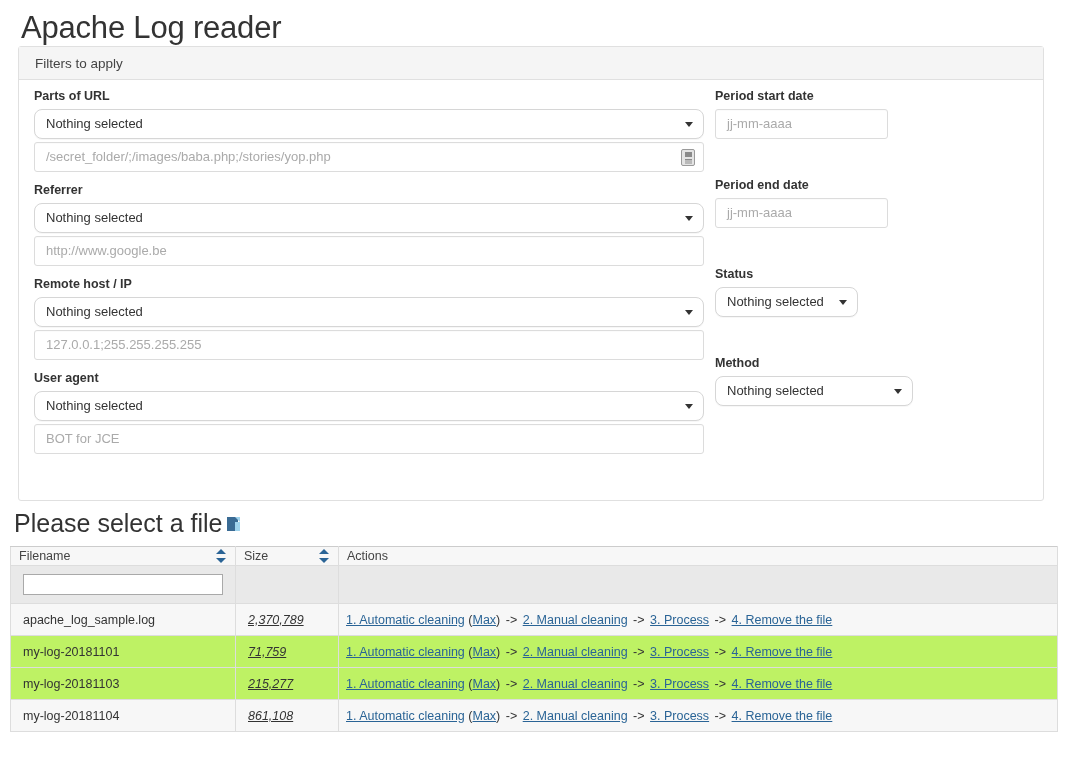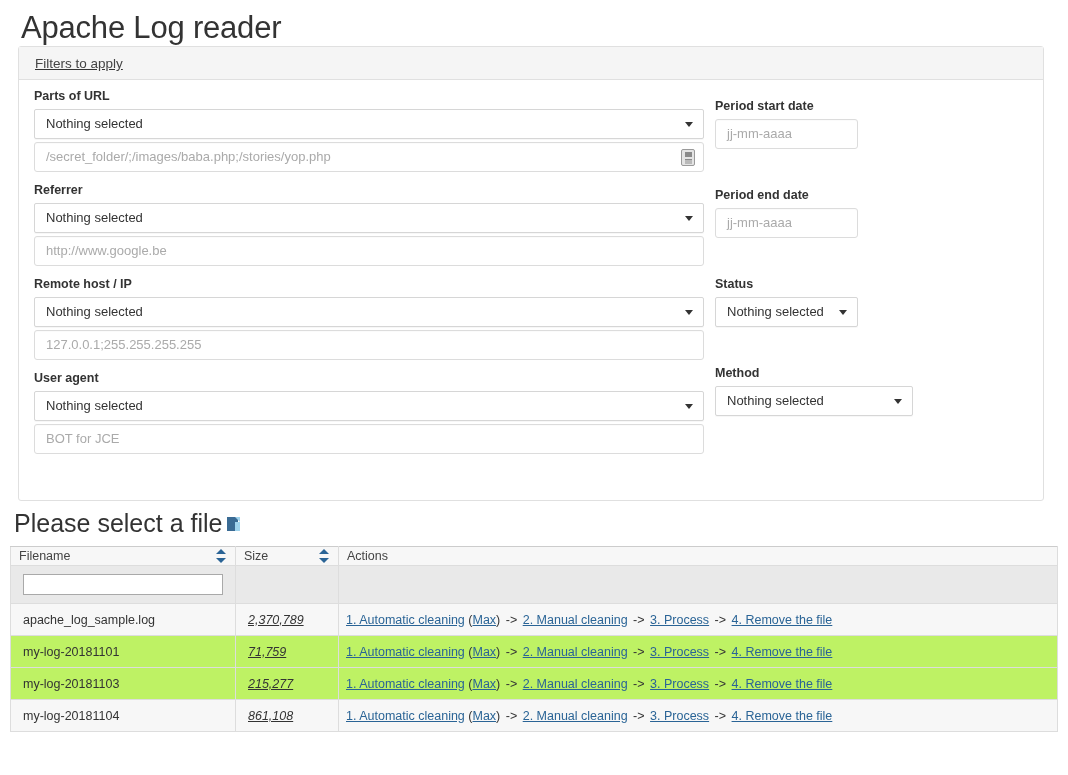--- a/index.html
+++ b/index.html
@@ -41,21 +41,20 @@
     border-radius: 3px;
     background: #ffffff;
     box-sizing: border-box;
   }
   .panel-heading {
     height: 33px;
     background: #f5f5f5;
     border-bottom: 1px solid #e0e0e0;
     box-sizing: border-box;
     padding: 7px 0 12px 16px;
-    text-decoration: underline;
   }
   .panel-heading-title {
     font-size: 13.5px;
     color: #444444;
     font-weight: normal;
   }
   .panel-body {
     position: relative;
     height: 420px;
   }
@@ -64,39 +63,38 @@
     position: absolute;
     left: 15px;
     top: 8px;
     width: 670px;
   }
   .col-right {
     position: absolute;
     left: 696px;
     top: 8px;
     width: 310px;
-    margin-top: 10px;
   }
 
   .field-label {
     font-size: 12.5px;
     font-weight: bold;
     color: #333333;
     margin: 0 0 5px 0;
     line-height: 16px;
   }
   .field-group { margin-bottom: 10px; }
   .field-group.right-gap { margin-bottom: 38px; }
 
   
   .select-btn {
     position: relative;
     height: 30px;
     border: 1px solid #d6d6d6;
-    border-radius: 2px;
+    border-radius: 8px;
     background: #ffffff;
     box-sizing: border-box;
     font-size: 13px;
     color: #333333;
     line-height: 28px;
     padding: 0 24px 0 11px;
     cursor: pointer;
     white-space: nowrap;
     overflow: hidden;
     box-shadow: 0 1px 1px rgba(0,0,0,0.035);
@@ -126,21 +124,21 @@
     line-height: 28px;
     padding: 0 26px 0 11px;
     color: #aaaaaa;
     width: 100%;
     margin-top: 3px;
     white-space: nowrap;
     overflow: hidden;
     box-shadow: inset 0 1px 1px rgba(0,0,0,0.02);
   }
   .text-input.date {
-    width: 143px;
+    width: 173px;
     margin-top: 0;
   }
   .autofill-ico {
     position: absolute;
     right: 8px;
     top: 6px;
     width: 14px;
     height: 17px;
     border: 1px solid #9a9a9a;
     border-radius: 2px;

